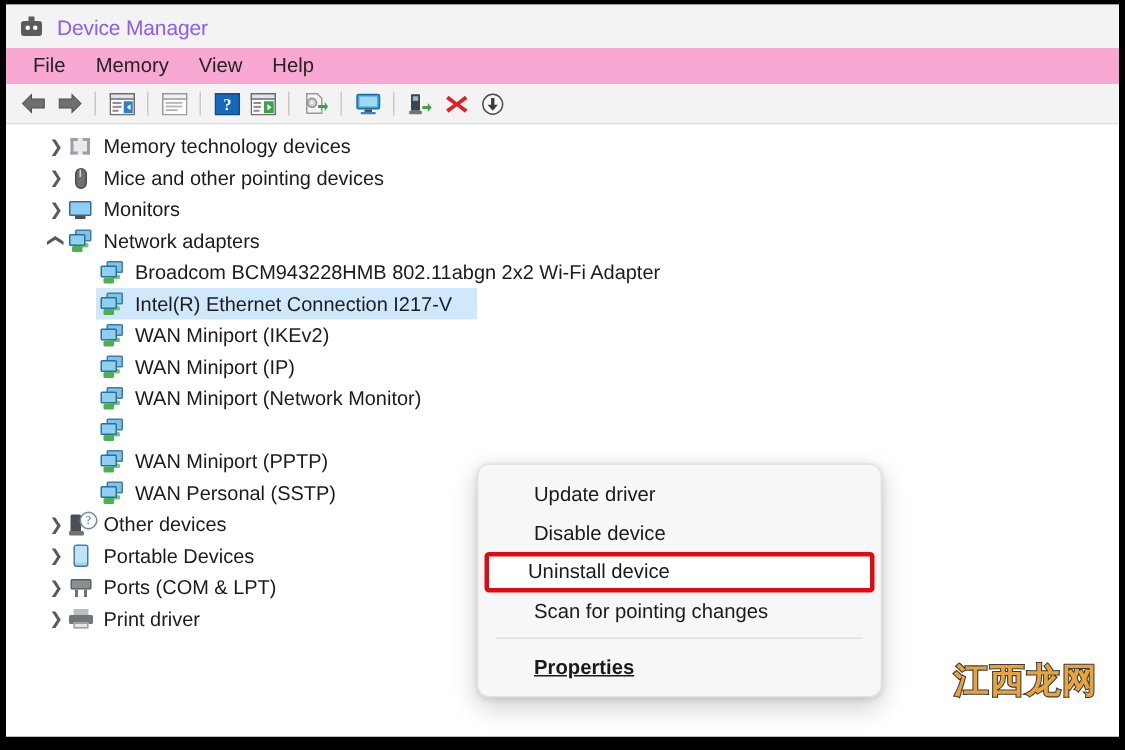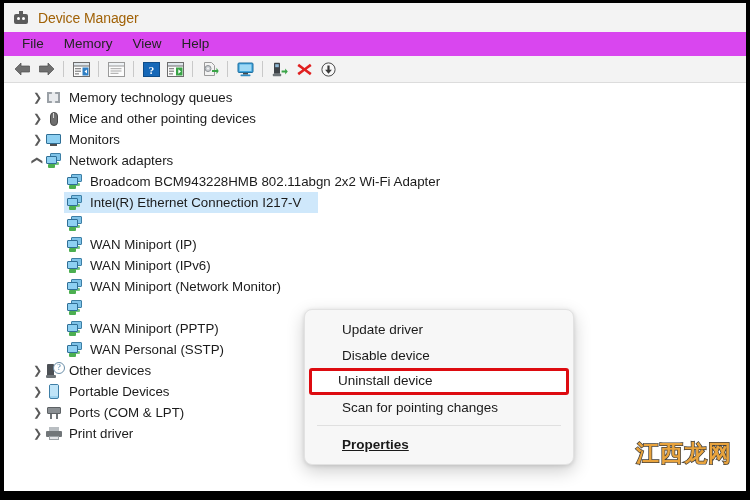--- a/index.html
+++ b/index.html
@@ -56,28 +56,28 @@
   .dm-icon-dot.l { left: 4px; }
   .dm-icon-dot.r { left: 9px; }
   .dm-icon-stand {
     position: absolute;
     left: 6px; top: 1px;
     width: 4px; height: 4px;
     background: #5b5b5b;
   }
   #title-text {
     font-size: 14px;
-    color: #a16207;
+    color: #8b5cf6;
     letter-spacing: -0.1px;
   }
 
   
   #menubar {
     height: 24px;
-    background: #d946ef;
+    background: #f9a8d4;
     display: flex;
     align-items: center;
     padding-left: 8px;
     box-sizing: border-box;
   }
   .menu-item {
     font-size: 13.5px;
     color: #242424;
     padding: 2px 10px 3px 10px;
     cursor: default;
@@ -281,21 +281,21 @@
   }
   .ico-print .out {
     position: absolute; left: 4px; top: 11px;
     width: 10px; height: 4px; background: #e4e6e8; border: 1px solid #9aa0a4;
     box-sizing: border-box;
   }
 
   
   #ctxmenu {
     position: absolute;
-    left: 300px;
+    left: 314px;
     top: 226px;
     width: 268px;
     background: #f7f7f7;
     border: 1px solid #e2e2e2;
     border-radius: 8px;
     box-shadow: 0 6px 18px rgba(0,0,0,0.20), 0 1px 4px rgba(0,0,0,0.12);
     padding: 6px 0 7px 0;
     z-index: 20;
   }
   .ctx-item {
@@ -481,21 +481,21 @@
 
   </div>
 
   <div id="tree">
 
     <div class="row lvl1">
       <span class="twisty">❯</span>
       <span class="ico ico-mem">
           <span class="sq"></span>
         </span>
-      <span class="label">Memory technology queues</span>
+      <span class="label">Memory technology devices</span>
     </div>
 
     <div class="row lvl1">
       <span class="twisty">❯</span>
       <span class="ico ico-mouse">
           <span class="body"></span>
           <span class="btn"></span>
         </span>
       <span class="label">Mice and other pointing devices</span>
     </div>
@@ -542,41 +542,33 @@
       <span class="label">Intel(R) Ethernet Connection I217-V</span>
     </div>
 
     <div class="row lvl2">
       <span class="ico ico-net">
         <span class="scr-back"></span>
           <span class="stand2"></span>
           <span class="scr-front"></span>
           <span class="stand"></span>
       </span>
+      <span class="label">WAN Miniport (IKEv2)</span>
     </div>
 
     <div class="row lvl2">
       <span class="ico ico-net">
         <span class="scr-back"></span>
           <span class="stand2"></span>
           <span class="scr-front"></span>
           <span class="stand"></span>
       </span>
       <span class="label">WAN Miniport (IP)</span>
     </div>
 
-    <div class="row lvl2">
-      <span class="ico ico-net">
-        <span class="scr-back"></span>
-          <span class="stand2"></span>
-          <span class="scr-front"></span>
-          <span class="stand"></span>
-      </span>
-      <span class="label">WAN Miniport (IPv6)</span>
-    </div>
 
 
     <div class="row lvl2">
       <span class="ico ico-net">
         <span class="scr-back"></span>
           <span class="stand2"></span>
           <span class="scr-front"></span>
           <span class="stand"></span>
       </span>
       <span class="label">WAN Miniport (Network Monitor)</span>

